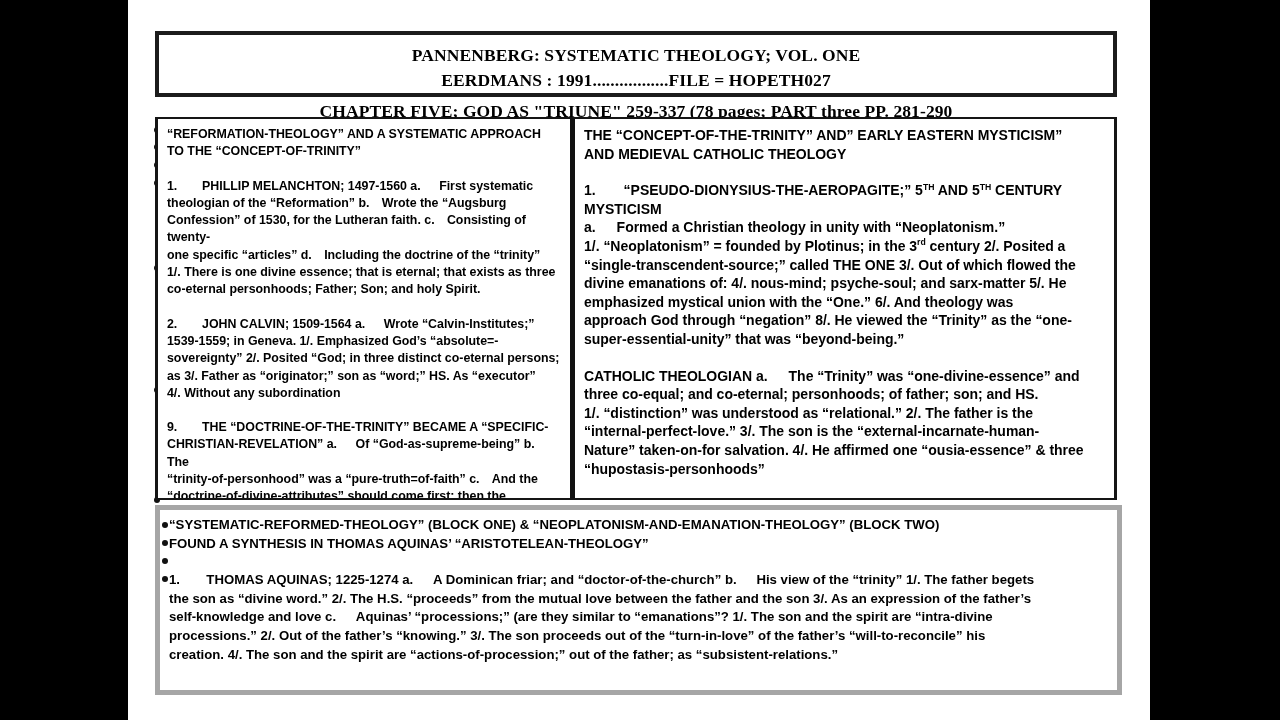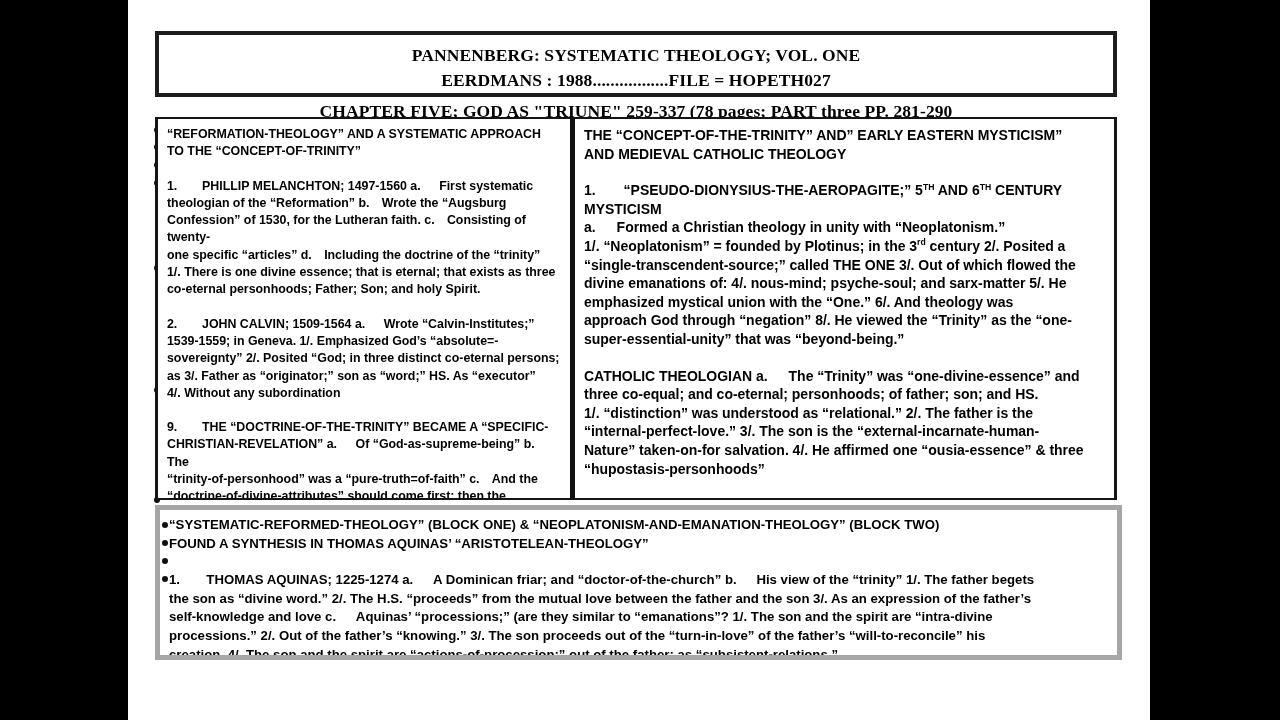--- a/index.html
+++ b/index.html
@@ -121,21 +121,21 @@
   }
   #bullets-left { left: -1px; }
   #bullets-right { left: 411px; }
 
   
   #bottom-box {
     position: absolute;
     left: 27px;
     top: 505px;
     width: 967px;
-    height: 155px;
+    height: 190px;
     border: 5px solid #a6a6a6;
     background: #ffffff;
     box-sizing: border-box;
     padding: 6px 8px 0 9px;
     color: #000000;
     font-weight: bold;
     overflow: hidden;
   }
   #bottom-box p {
     margin: 0;
@@ -146,21 +146,21 @@
 
   #bullets-bottom { left: 2px; top: 5px; height: 153px; }
 </style>
 </head>
 <body>
 
 <div id="stage">
 
   <div id="header-box">
     <div class="hline l1">PANNENBERG:  SYSTEMATIC THEOLOGY; VOL. ONE</div>
-    <div class="hline l2">EERDMANS : 1988.................FILE = HOPETH027</div>
+    <div class="hline l2">EERDMANS : 1991.................FILE = HOPETH027</div>
     <div class="hline l3">CHAPTER FIVE; GOD AS "TRIUNE" 259-337 (78 pages;  PART three  PP. 281-290</div>
   </div>
 
   <div id="columns">
 
     <div class="bullets" id="bullets-left">
         <i style="top: 10px;"></i>
         <i style="top: 27px;"></i>
         <i style="top: 45px;"></i>
         <i style="top: 63px;"></i>
@@ -201,21 +201,21 @@
       <p>CHRISTIAN-REVELATION” a.  Of “God-as-supreme-being” b. The</p>
       <p>“trinity-of-personhood” was a “pure-truth=of-faith” c. And the</p>
       <p>“doctrine-of-divine-attributes” should come first; then the</p>
 
     </div>
 
     <div class="col" id="col-right">
       <p>THE “CONCEPT-OF-THE-TRINITY” AND” EARLY EASTERN MYSTICISM”</p>
       <p>AND MEDIEVAL CATHOLIC THEOLOGY</p>
       <p class="gap"></p>
-      <p><span>1.  “PSEUDO-DIONYSIUS-THE-AEROPAGITE;” 5</span><sup>TH</sup><span> AND 6</span><sup>TH</sup><span> CENTURY</span></p>
+      <p><span>1.  “PSEUDO-DIONYSIUS-THE-AEROPAGITE;” 5</span><sup>TH</sup><span> AND 5</span><sup>TH</sup><span> CENTURY</span></p>
       <p>MYSTICISM</p>
       <p>a.  Formed a Christian theology in unity with “Neoplatonism.”</p>
       <p><span>1/.  “Neoplatonism” = founded by Plotinus; in the 3</span><sup>rd</sup><span> century 2/.  Posited a</span></p>
       <p>“single-transcendent-source;” called THE ONE 3/.  Out of which flowed the</p>
       <p>divine emanations of: 4/.   nous-mind; psyche-soul; and sarx-matter 5/.  He</p>
       <p>emphasized mystical union with the “One.” 6/.  And theology was</p>
       <p>approach God through “negation” 8/.  He viewed the “Trinity” as the “one-</p>
       <p>super-essential-unity” that was “beyond-being.”</p>
       <p class="gap"></p>
       <p>CATHOLIC THEOLOGIAN a.  The “Trinity” was “one-divine-essence” and</p>

